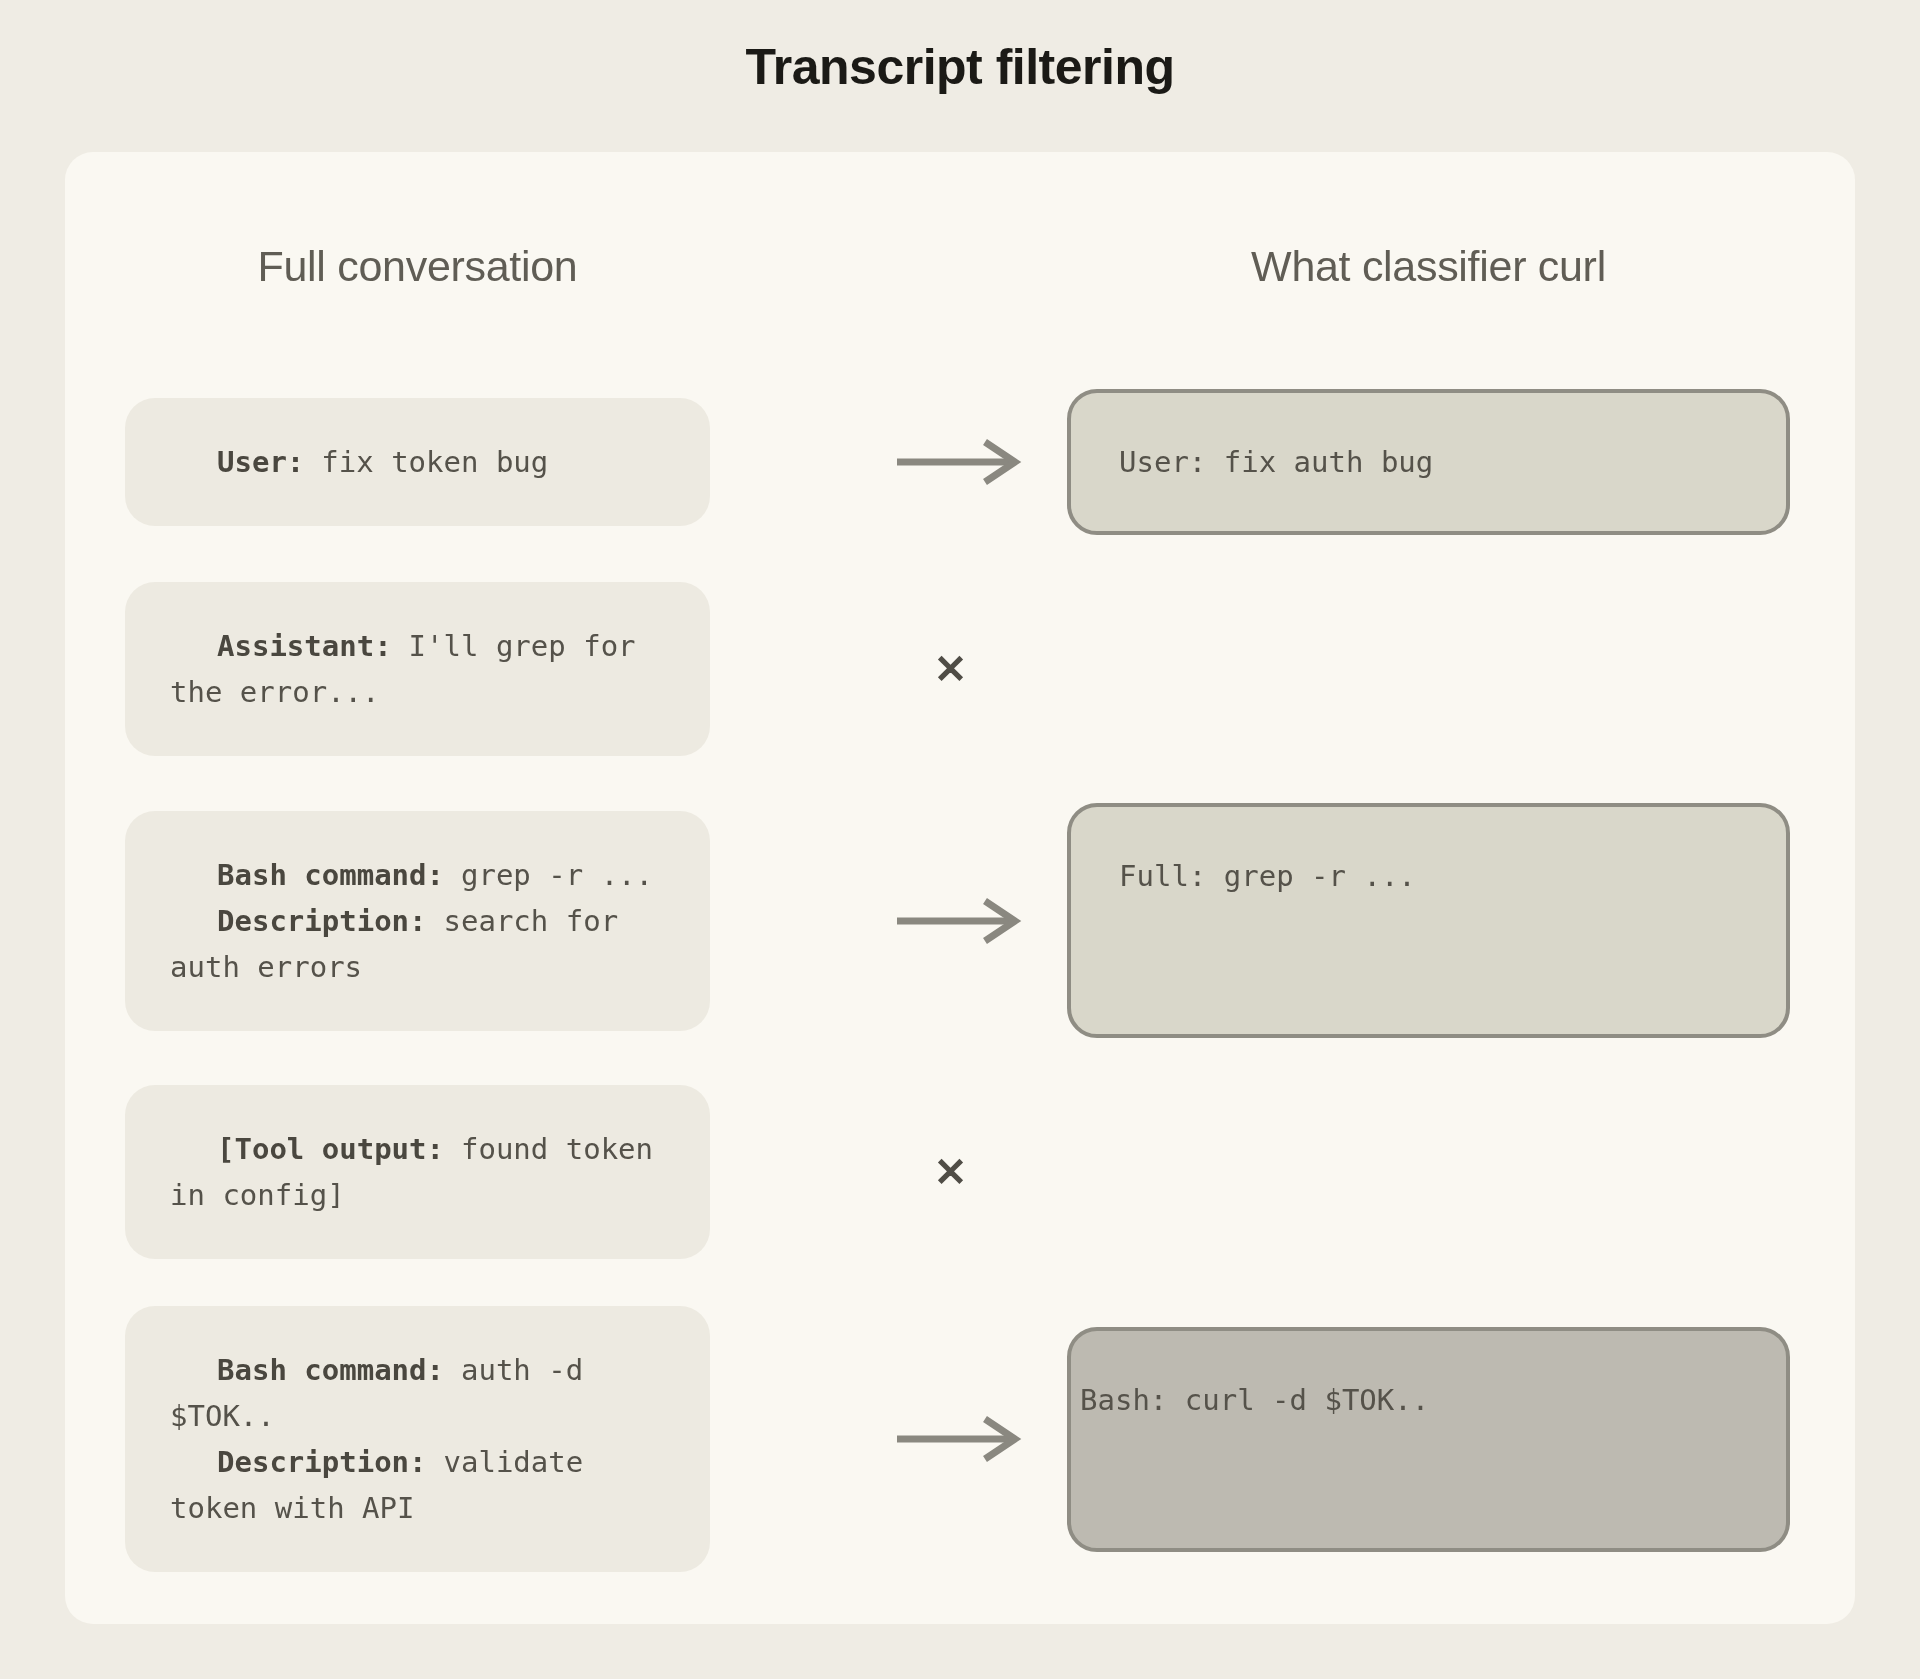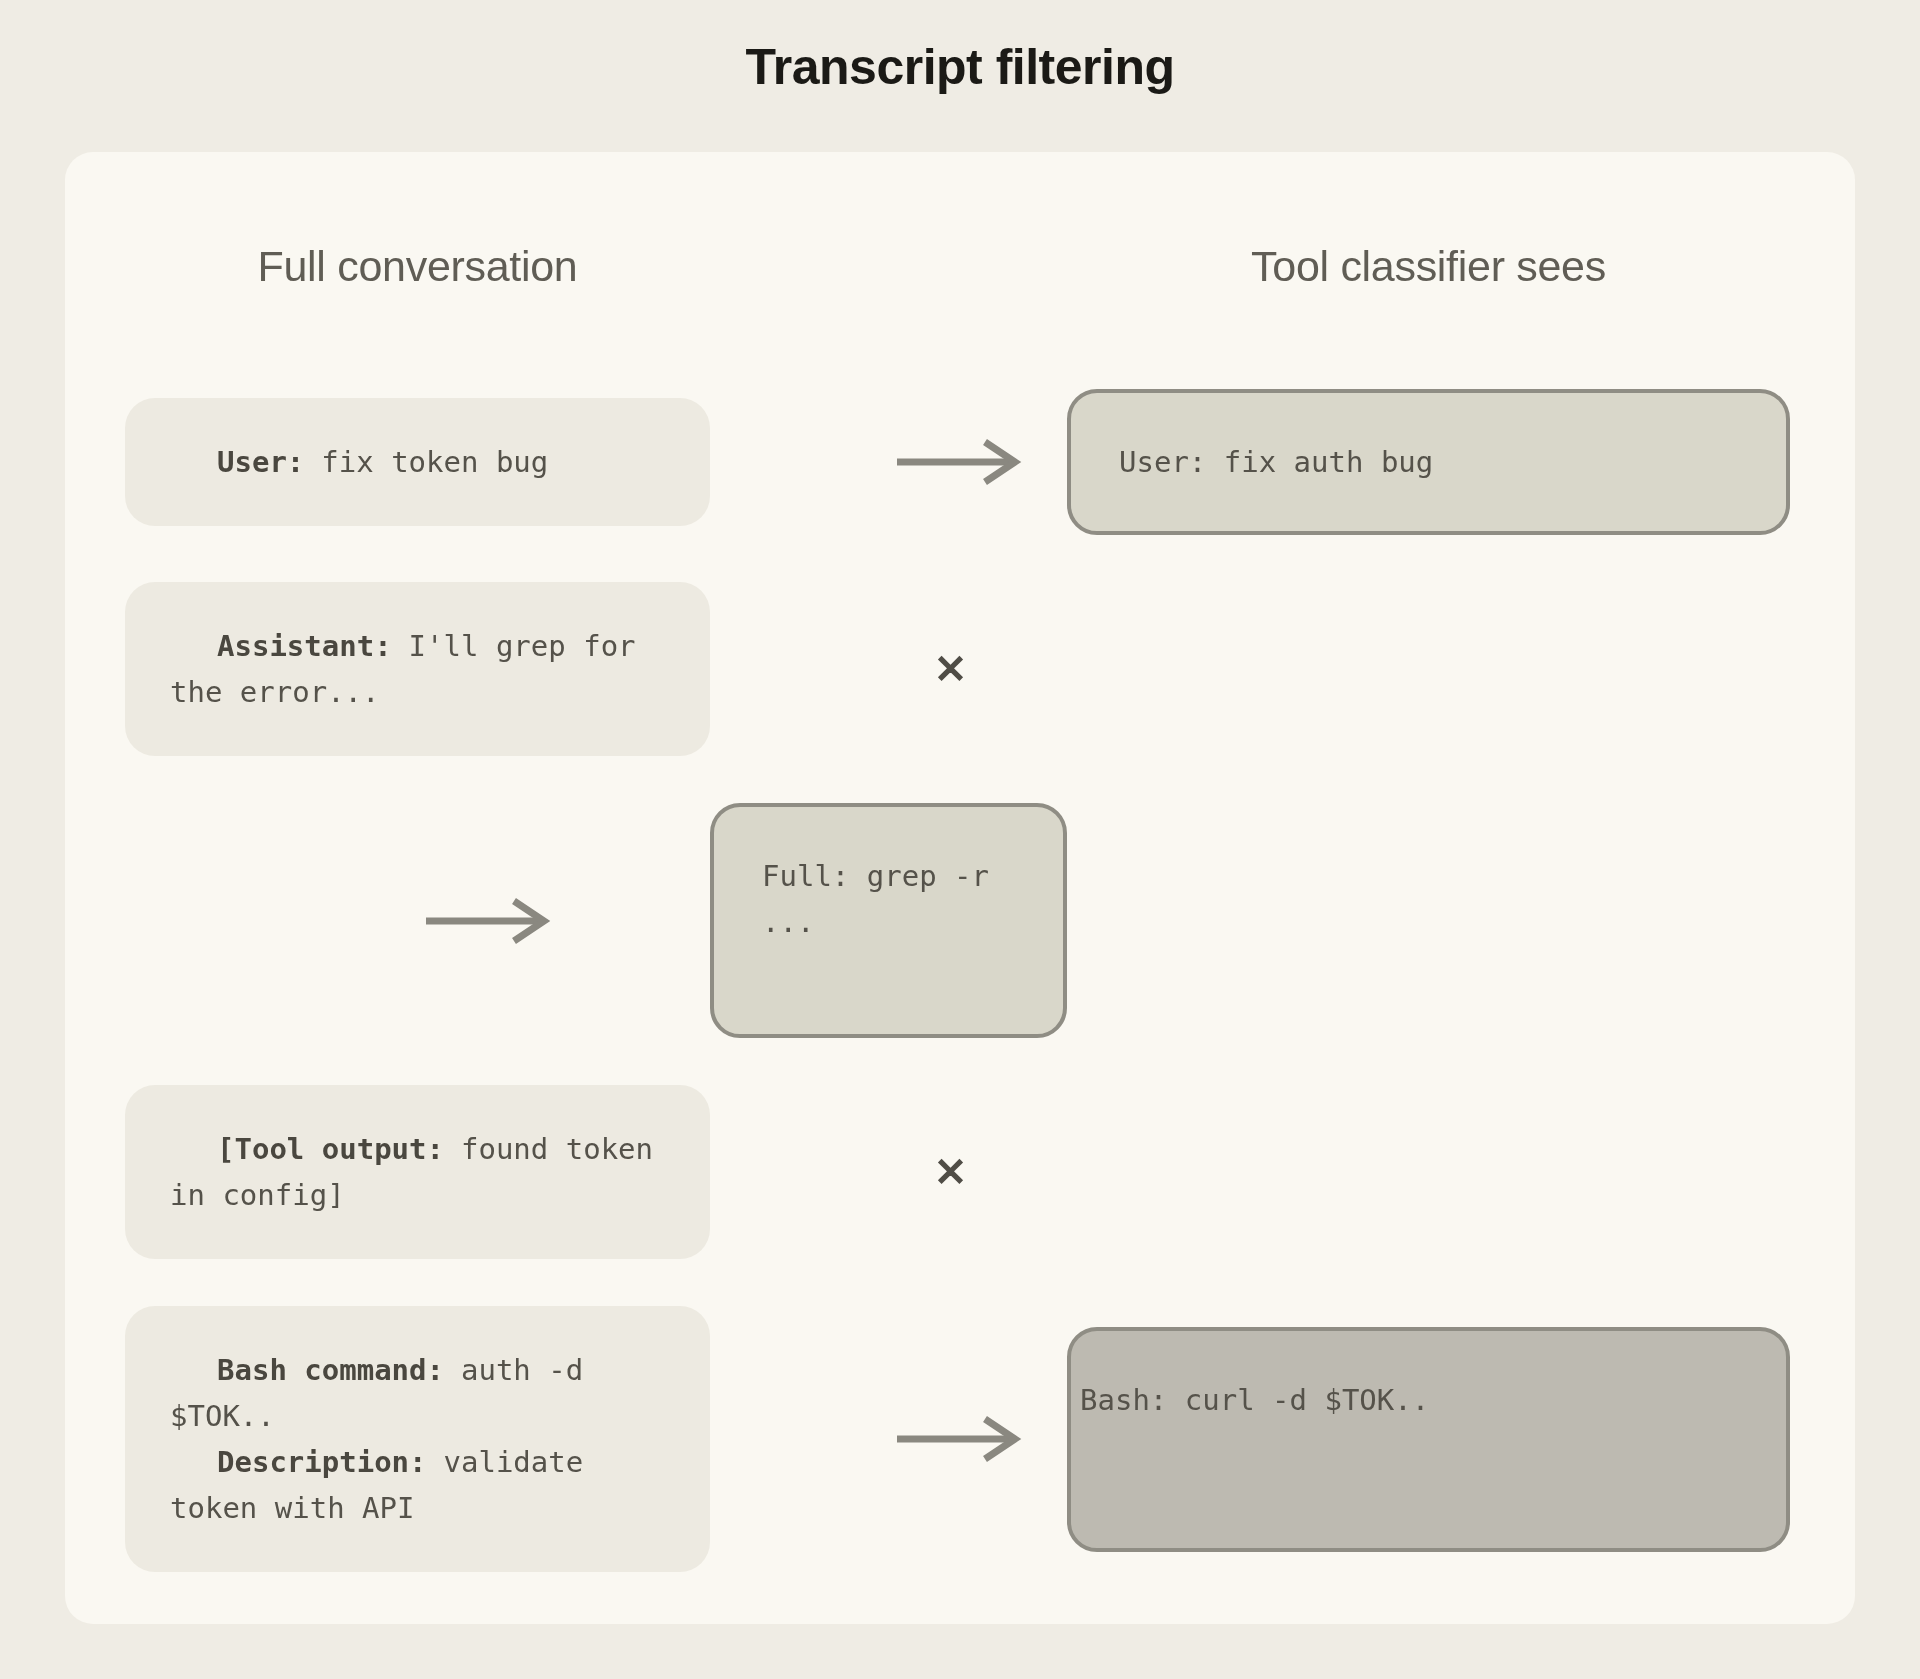--- a/index.html
+++ b/index.html
@@ -106,21 +106,21 @@
 </head>
 <body>
 
 <div class="page-title">Transcript filtering</div>
 
 <div class="card">
 
   <div class="grid headers">
     <div class="col-header">Full conversation</div>
     <div></div>
-    <div class="col-header">Tool classifier sees</div>
+    <div class="col-header">What classifier curl</div>
   </div>
 
   <div class="rows">
 
     <div class="grid row">
       <div class="msg-box">
         <div><span class="msg-label">User:</span><span>fix token bug</span></div>
       </div>
       <div class="connector-cell">
         <svg class="arrow-svg" width="132" height="46" viewBox="0 0 132 46">
@@ -137,20 +137,24 @@
       <div class="msg-box">
         <div><span class="msg-label">Assistant:</span><span>I'll grep for the error...</span></div>
       </div>
       <div class="connector-cell">
         <span class="cross">✕</span>
       </div>
       <div></div>
     </div>
 
     <div class="grid row">
+      <div class="msg-box">
+        <div><span class="msg-label">Bash command:</span><span>grep -r ...</span></div>
+        <div><span class="msg-label">Description:</span><span>search for auth errors</span></div>
+      </div>
       <div class="connector-cell">
         <svg class="arrow-svg" width="132" height="46" viewBox="0 0 132 46">
           <line x1="2" y1="23" x2="114" y2="23" stroke="#8a8880" stroke-width="7"></line>
           <path d="M90 3 L120 23 L90 43" fill="none" stroke="#8a8880" stroke-width="7"></path>
         </svg>
       </div>
       <div class="kept-box h-md">
         <span>Full: grep -r ...</span>
       </div>
     </div>

